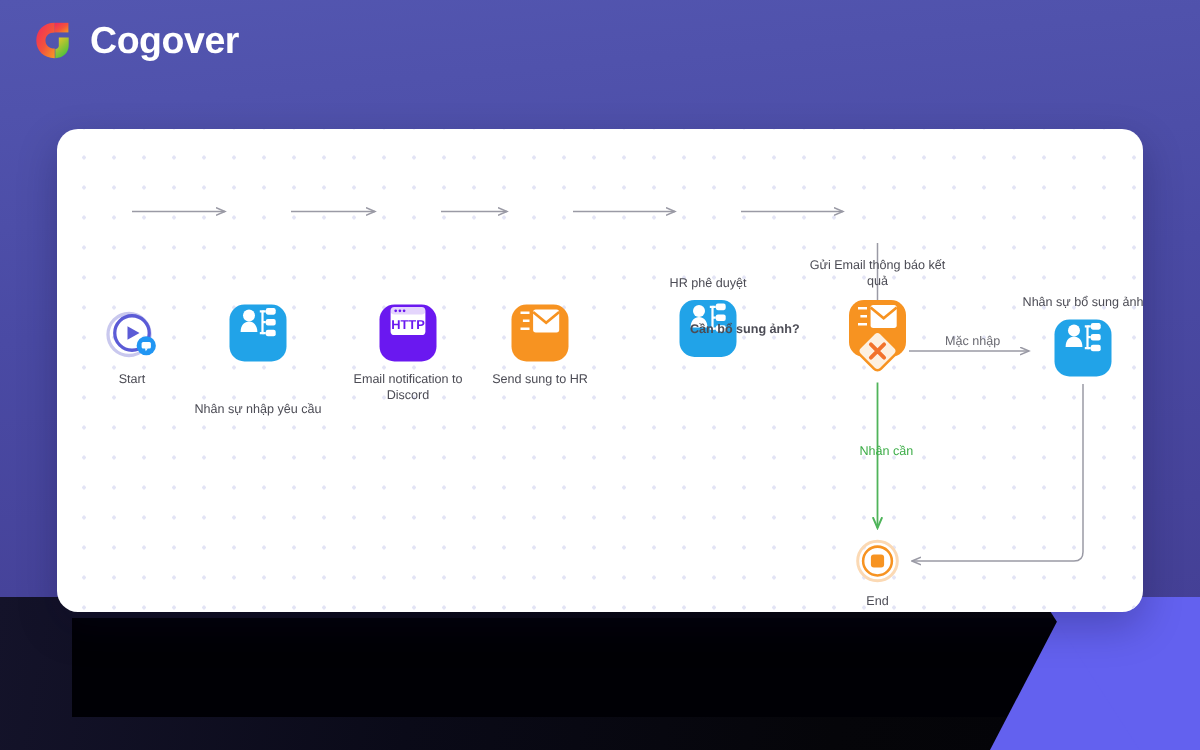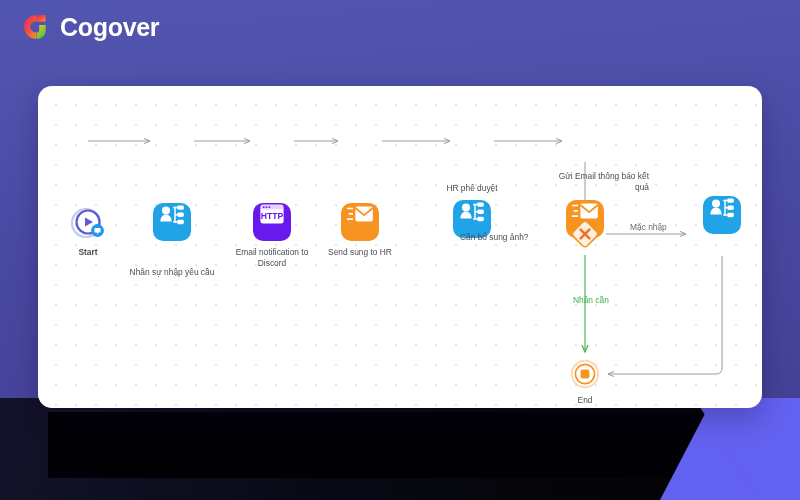--- a/index.html
+++ b/index.html
@@ -202,21 +202,21 @@
 
         <line x1="547" y1="76" x2="547" y2="128" stroke="#9a9aa5" stroke-width="1" marker-end="url(#ah)"></line>
 
         <line x1="568" y1="148" x2="648" y2="148" stroke="#9a9aa5" stroke-width="1" marker-end="url(#ah)"></line>
 
         <line x1="547" y1="169" x2="547" y2="266" stroke="#4fb45a" stroke-width="1.2" marker-end="url(#ahg)"></line>
 
         <path d="M684 170 L684 282 Q684 288 678 288 L570 288" fill="none" stroke="#9a9aa5" stroke-width="1" marker-end="url(#ah)"></path>
       </svg>
 
-      <div class="node" style="left:14px; top:119px; width:72px;font-weight:bold;">
+      <div class="node" style="left:14px; top:119px; width:72px;">
         <div class="start-ring">
           <svg width="36" height="36" viewBox="0 0 36 36">
             <circle cx="16" cy="18" r="14" fill="none" stroke="#c9c8ee" stroke-width="2.2"></circle>
             <circle cx="18" cy="17" r="11.5" fill="none" stroke="#5b5bd6" stroke-width="2.2"></circle>
             <path d="M15 12.5 L23 17 L15 21.5 Z" fill="#5b5bd6"></path>
             <circle cx="27.5" cy="25.5" r="6.4" fill="#2196f3"></circle>
             <rect x="24.4" y="23" width="6.2" height="4.4" rx="1" fill="#ffffff"></rect>
             <path d="M26.6 27.2 L28.6 27.2 L27.2 29.2 Z" fill="#ffffff"></path>
           </svg>
         </div>
@@ -279,44 +279,45 @@
             <rect x="18.2" y="16.8" width="6.6" height="4.4" rx="1.4" fill="#ffffff"></rect>
             <path d="M14.2 4.6 L16 4.6 L16 19 L14.2 19" fill="none" stroke="#ffffff" stroke-width="1.5"></path>
             <line x1="16" y1="11.8" x2="18.2" y2="11.8" stroke="#ffffff" stroke-width="1.5"></line>
             <line x1="16" y1="4.6" x2="18.2" y2="4.6" stroke="#ffffff" stroke-width="1.5"></line>
             <line x1="16" y1="19" x2="18.2" y2="19" stroke="#ffffff" stroke-width="1.5"></line>
           </svg>
         </div>
       </div>
 
       <div class="node label-top" style="left:483px; top:85px; width:128px;">
-        <div class="node-label above" style="width:128px;text-align:right;">Gửi Email thông báo kết
+        <div class="node-label above" style="width:128px;">Gửi Email thông báo kết
 quả</div>
         <div class="sq orange">
           <svg width="28" height="22" viewBox="0 0 28 22">
             <line x1="1" y1="5.5" x2="7" y2="5.5" stroke="#ffffff" stroke-width="1.7"></line>
             <line x1="2.6" y1="10.8" x2="7" y2="10.8" stroke="#ffffff" stroke-width="1.7"></line>
             <line x1="1" y1="16.1" x2="7" y2="16.1" stroke="#ffffff" stroke-width="1.7"></line>
             <rect x="9.4" y="3.4" width="17.4" height="15.2" rx="1.8" fill="#ffffff"></rect>
             <path d="M9.4 5.0 L18.1 12.2 L26.8 5.0" fill="none" stroke="#f79321" stroke-width="1.8"></path>
           </svg>
         </div>
       </div>
 
       <div class="node" style="left:530px; top:131px; width:34px;">
         <div class="diamond-wrap">
           <svg width="34" height="34" viewBox="0 0 34 34">
             <rect x="7" y="7" width="20" height="20" rx="3.4" transform="rotate(45 17 17)" fill="#fdf0e0" stroke="#f79321" stroke-width="1.7"></rect>
             <path d="M12.6 12.6 L21.4 21.4 M21.4 12.6 L12.6 21.4" stroke="#f2722b" stroke-width="2.6" stroke-linecap="round"></path>
           </svg>
         </div>
       </div>
-      <div class="side-label" style="left:422px; top:146px;">Cần bổ sung ảnh?</div>
+      <div class="side-label" style="left:422px; top:128px;font-weight:bold;">Cần bổ sung ảnh?</div>
 
       <div class="node label-top" style="left:608px; top:110px; width:152px;">
+        <div class="node-label above" style="width:152px;">Nhân sự bổ sung ảnh</div>
         <div class="sq blue">
           <svg width="26" height="24" viewBox="0 0 26 24">
             <circle cx="7" cy="7.4" r="4" fill="#ffffff"></circle>
             <path d="M1.4 18.4 C1.4 13.6 4.2 11.4 7 11.4 C9.8 11.4 12.6 13.6 12.6 18.4 Z" fill="#ffffff"></path>
             <rect x="18.2" y="2.4" width="6.6" height="4.4" rx="1.4" fill="#ffffff"></rect>
             <rect x="18.2" y="9.6" width="6.6" height="4.4" rx="1.4" fill="#ffffff"></rect>
             <rect x="18.2" y="16.8" width="6.6" height="4.4" rx="1.4" fill="#ffffff"></rect>
             <path d="M14.2 4.6 L16 4.6 L16 19 L14.2 19" fill="none" stroke="#ffffff" stroke-width="1.5"></path>
             <line x1="16" y1="11.8" x2="18.2" y2="11.8" stroke="#ffffff" stroke-width="1.5"></line>
             <line x1="16" y1="4.6" x2="18.2" y2="4.6" stroke="#ffffff" stroke-width="1.5"></line>

